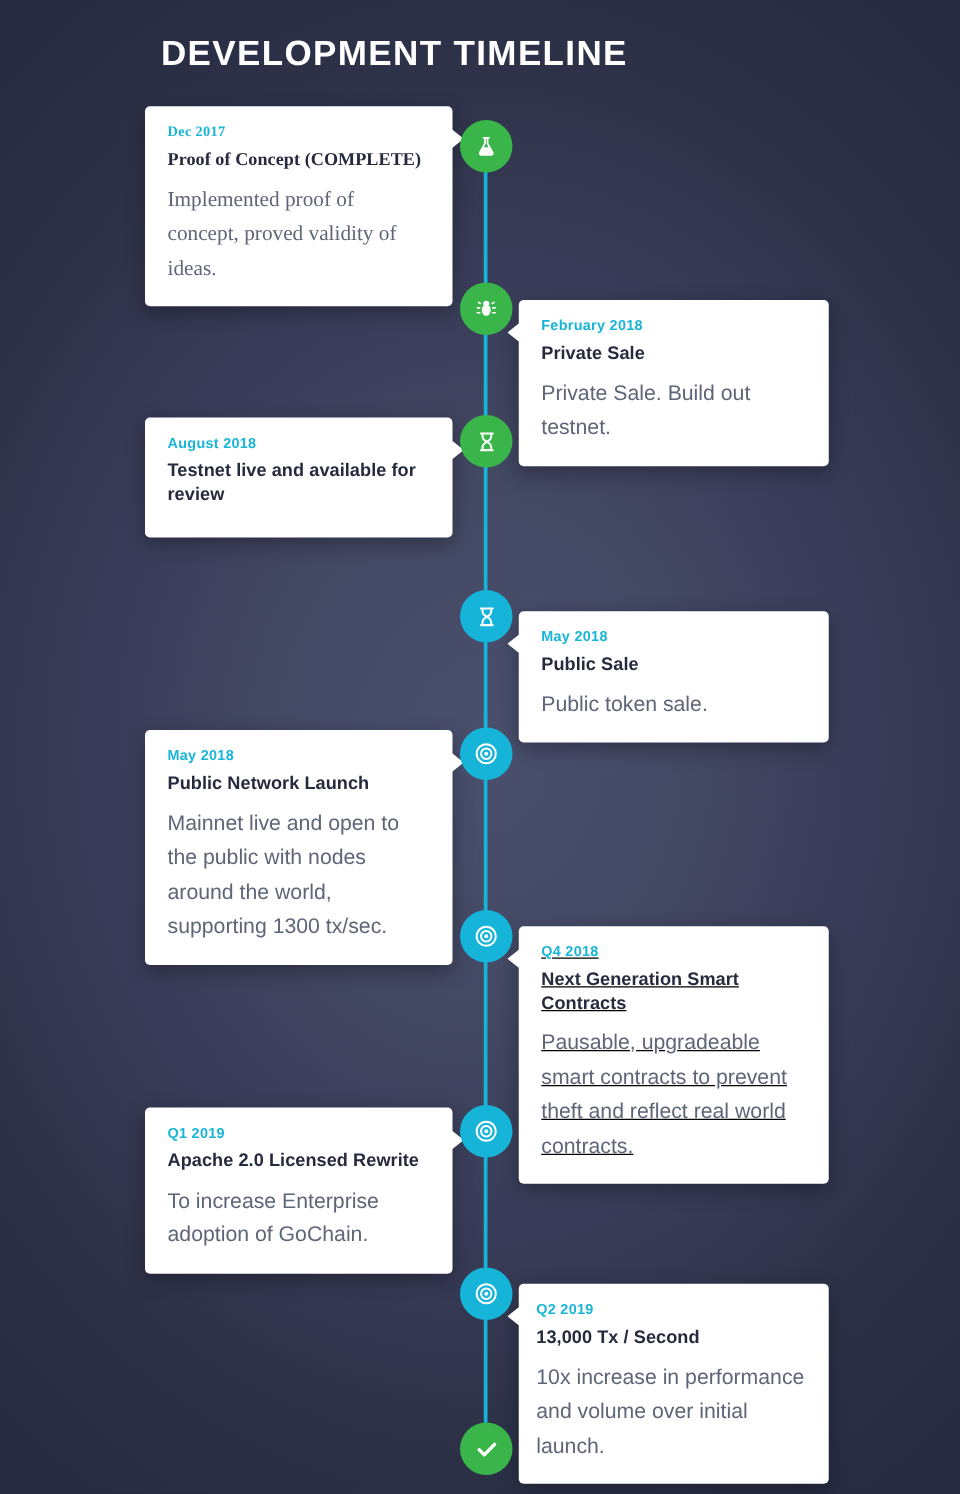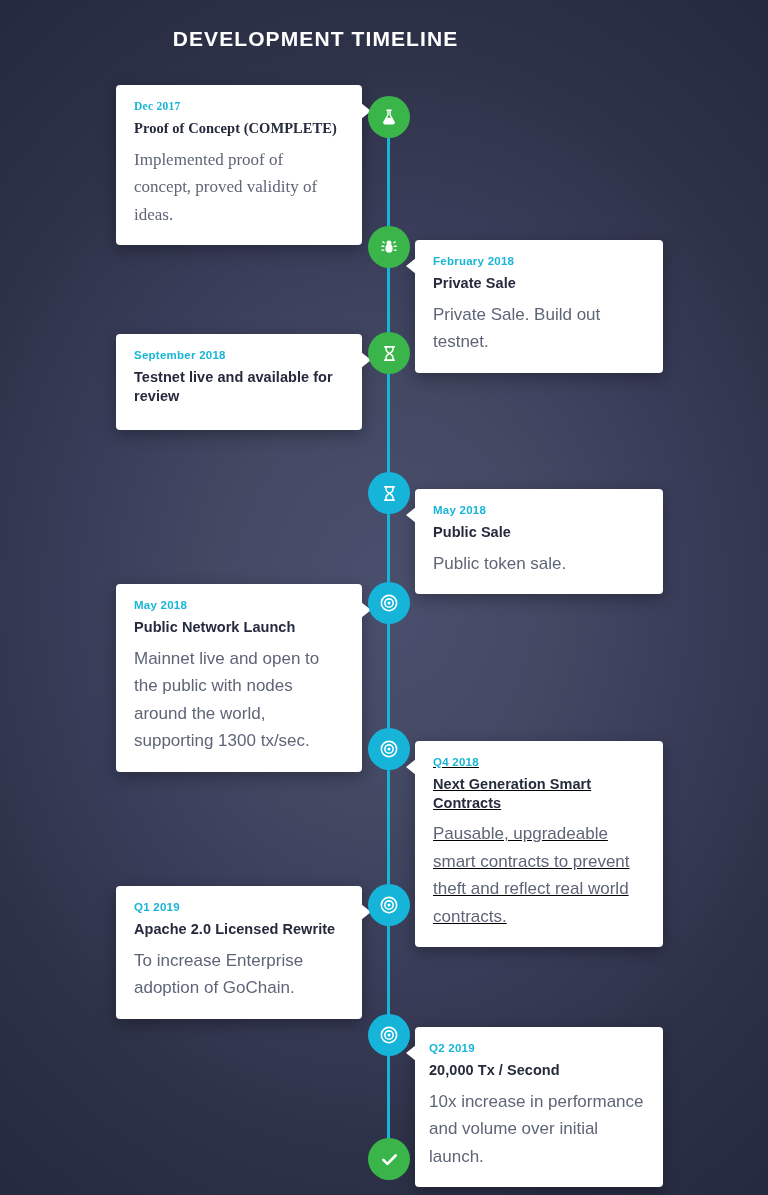--- a/index.html
+++ b/index.html
@@ -32,21 +32,21 @@
   }
 
   
   .page-title {
     position: absolute;
     top: 27px;
     left: 0;
     width: 631px;
     text-align: center;
     color: #ffffff;
-    font-size: 21px;
+    font-size: 28px;
     font-weight: bold;
     letter-spacing: 1.1px;
   }
 
   
   .timeline-spine {
     position: absolute;
     left: 387px;
     top: 100px;
     width: 3px;
@@ -212,21 +212,21 @@
 
   <div class="card right" style="top:229px;">
     <div class="pointer"></div>
     <div class="card-date">February 2018</div>
     <div class="card-title">Private Sale</div>
     <div class="card-desc">Private Sale. Build out testnet.</div>
   </div>
 
   <div class="card left" style="top:334px;">
     <div class="pointer"></div>
-    <div class="card-date">September 2018</div>
+    <div class="card-date">August 2018</div>
     <div class="card-title">Testnet live and available for review</div>
   </div>
 
   <div class="card right" style="top:478px;">
     <div class="pointer"></div>
     <div class="card-date">May 2018</div>
     <div class="card-title">Public Sale</div>
     <div class="card-desc">Public token sale.</div>
   </div>
 
@@ -247,17 +247,17 @@
   <div class="card left" style="top:886px;">
     <div class="pointer"></div>
     <div class="card-date">Q1 2019</div>
     <div class="card-title">Apache 2.0 Licensed Rewrite</div>
     <div class="card-desc">To increase Enterprise adoption of GoChain.</div>
   </div>
 
   <div class="card right" style="top:1016px;padding-left:14px;">
     <div class="pointer"></div>
     <div class="card-date">Q2 2019</div>
-    <div class="card-title">20,000 Tx / Second</div>
+    <div class="card-title">13,000 Tx / Second</div>
     <div class="card-desc">10x increase in performance and volume over initial launch.</div>
   </div>
 
 </div>
 
 </body></html>

